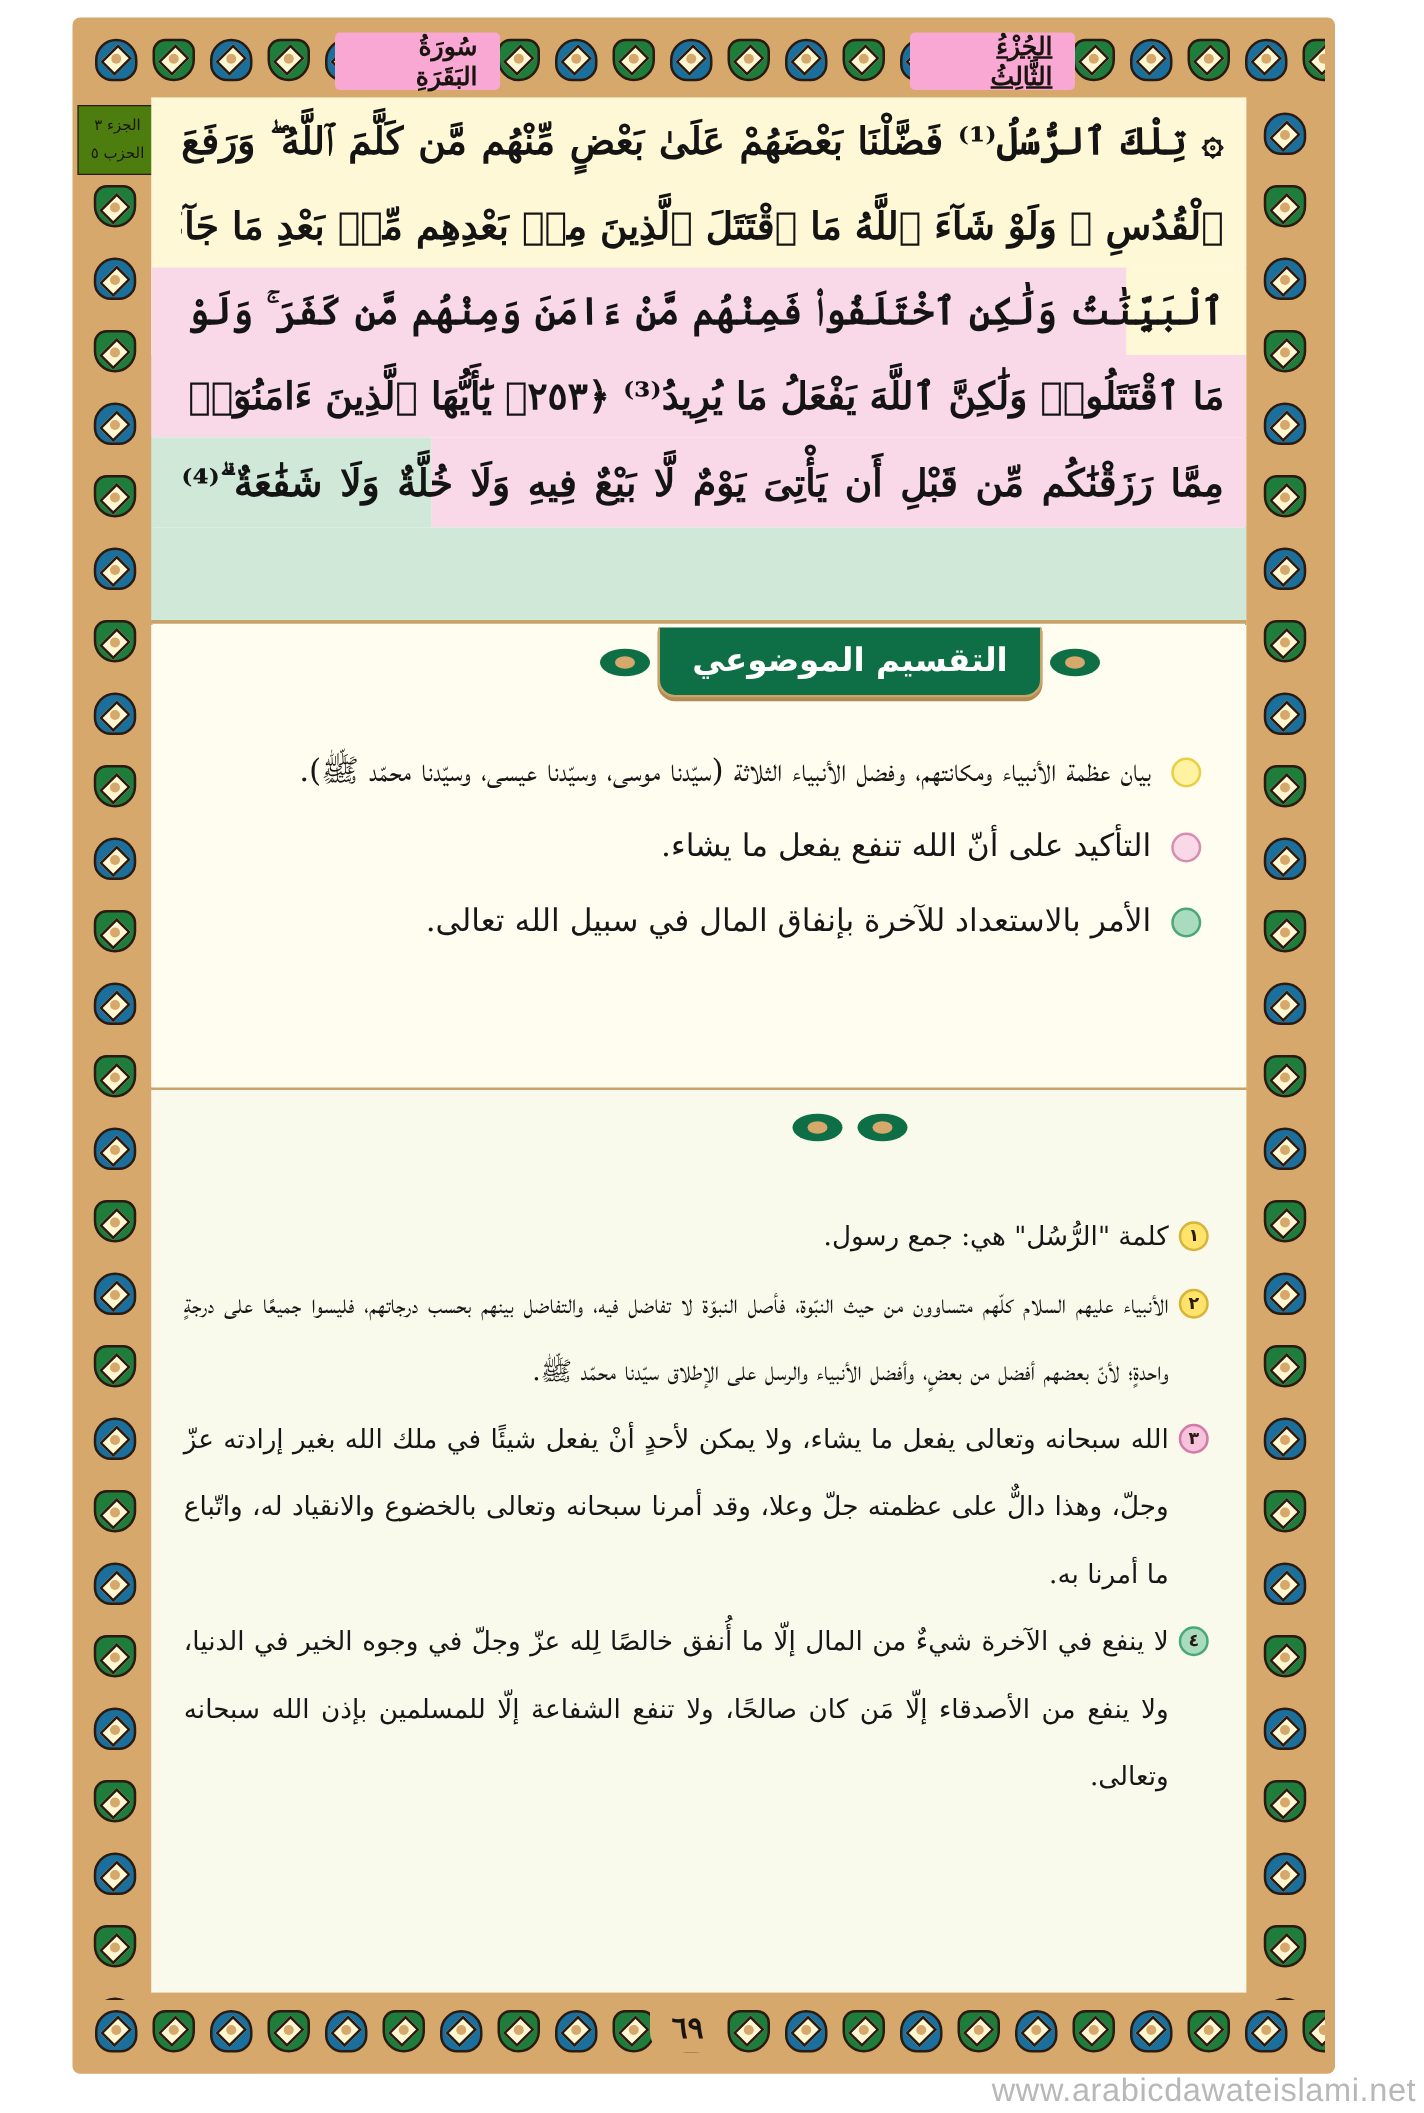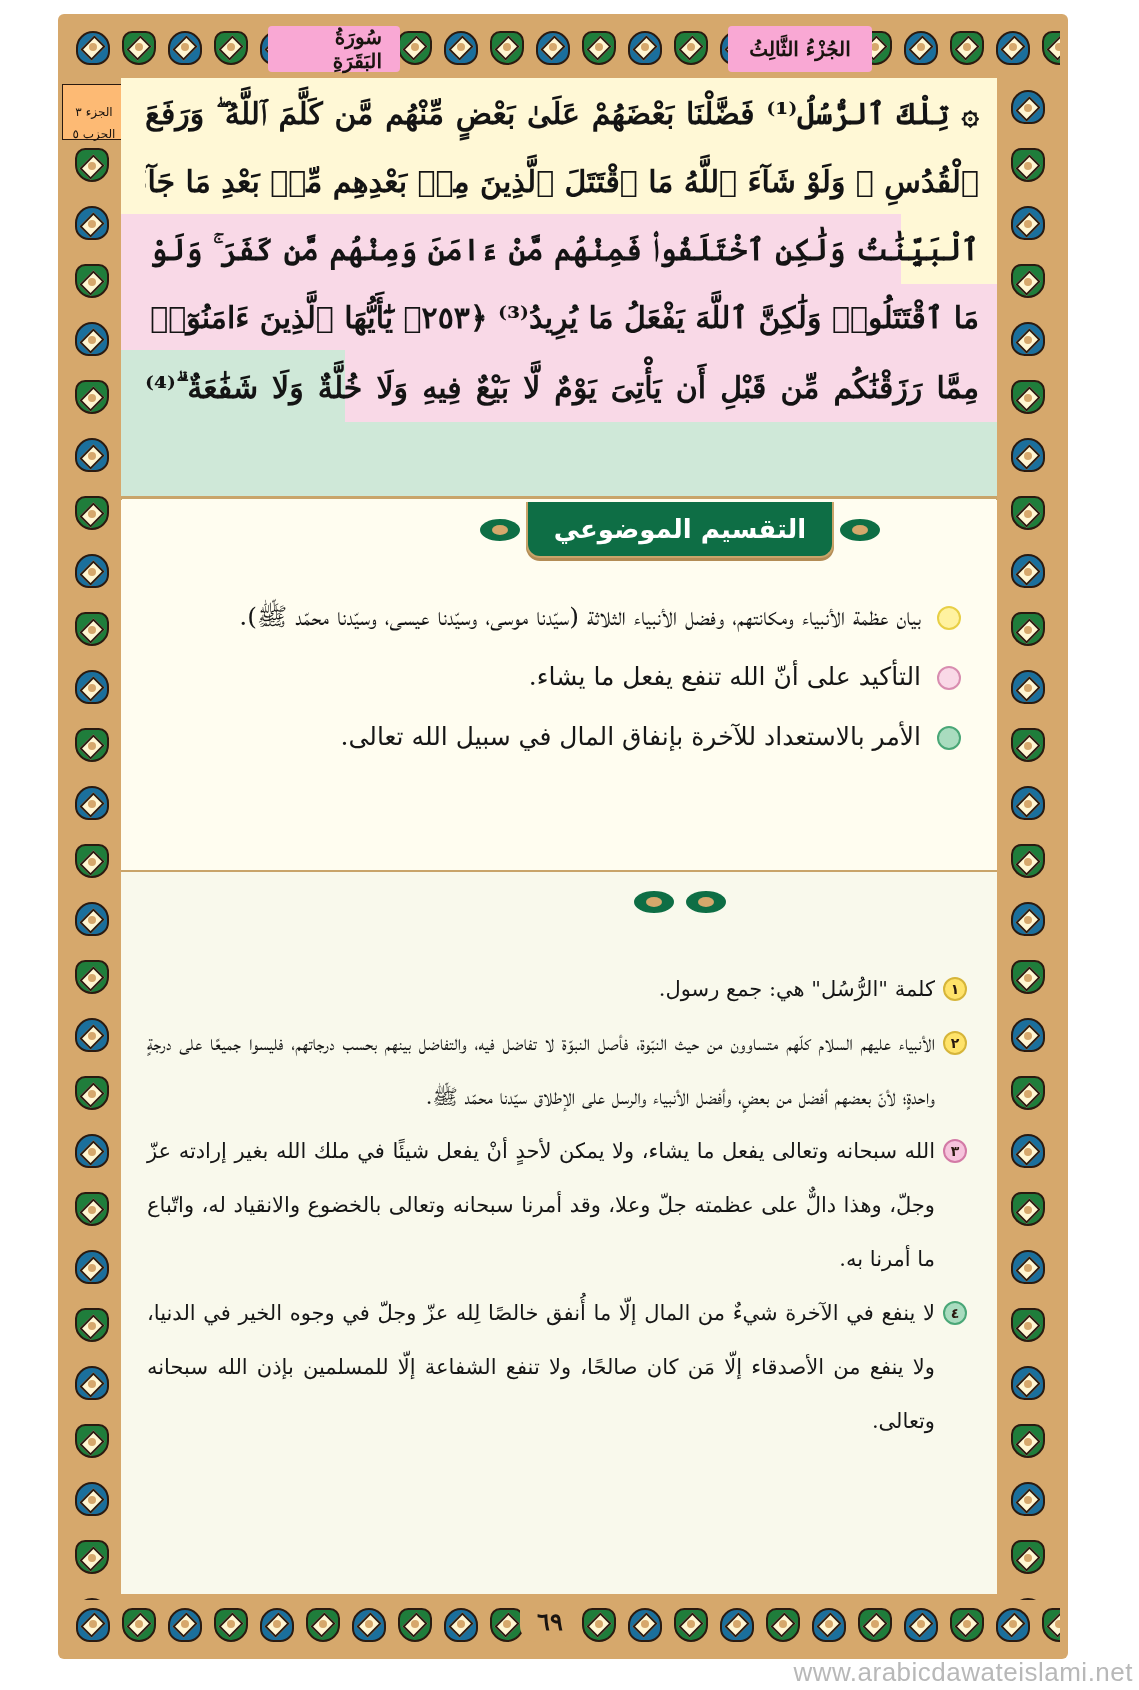--- a/index.html
+++ b/index.html
@@ -34,27 +34,27 @@
   }
 
   
   .hdr-label {
     position: absolute; top: 26px; height: 46px; padding: 0 18px;
     background: #f9a8d4; color: #1a1410; display: flex; align-items: center; justify-content: center;
     font-family: "DejaVu Serif", serif; font-size: 20px; font-weight: bold; direction: rtl;
     border-radius: 4px;
   }
   .hdr-label.surah { left: 268px; width: 132px; }
-  .hdr-label.juz { left: 728px; width: 144px; }
+  .hdr-label.juz { left: 728px; width: 132px; text-decoration: underline; }
 
   .side-tag {
     position: absolute; left: 62px; top: 84px; width: 64px; height: 56px;
-    background: #fdba74; border: 1px solid #2a1a10; color: #1a1410;
+    background: #4d7c0f; border: 1px solid #2a1a10; color: #1a1410;
     font-size: 12px; line-height: 22px; text-align: center; direction: rtl;
-    padding-top: 16px;
+    padding-top: 4px;
   }
   .side-tag span { display: block; }
 
   
   .verse-area { position: absolute; left: 121px; top: 78px; width: 876px; height: 418px; }
   .hl { position: absolute; }
   .hl.y1 { left: 0; top: 0; width: 876px; height: 136px; background: #fff8d6; }
   .hl.y2 { left: 0; top: 136px; width: 876px; height: 70px; background: #fff8d6; }
   .hl.p1 { left: 0; top: 136px; width: 780px; height: 70px; background: #f9d9e7; }
   .hl.p2 { left: 0; top: 206px; width: 876px; height: 66px; background: #f9d9e7; }

